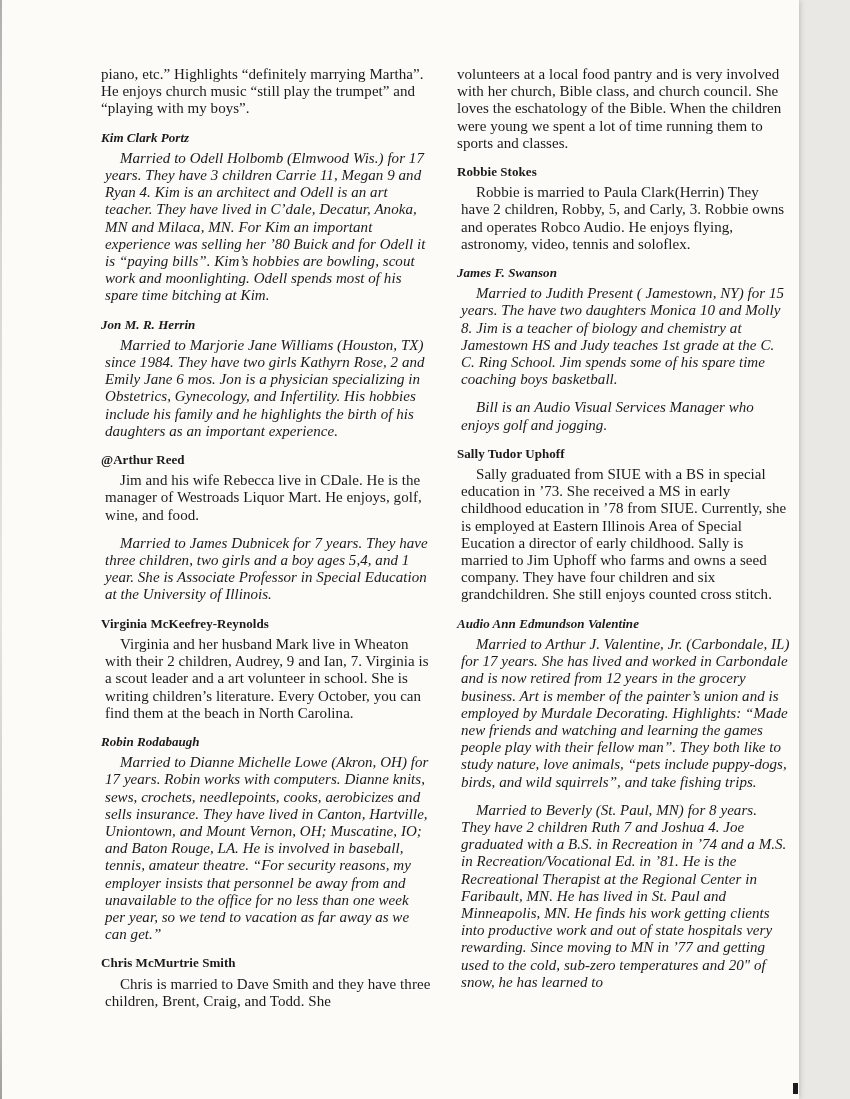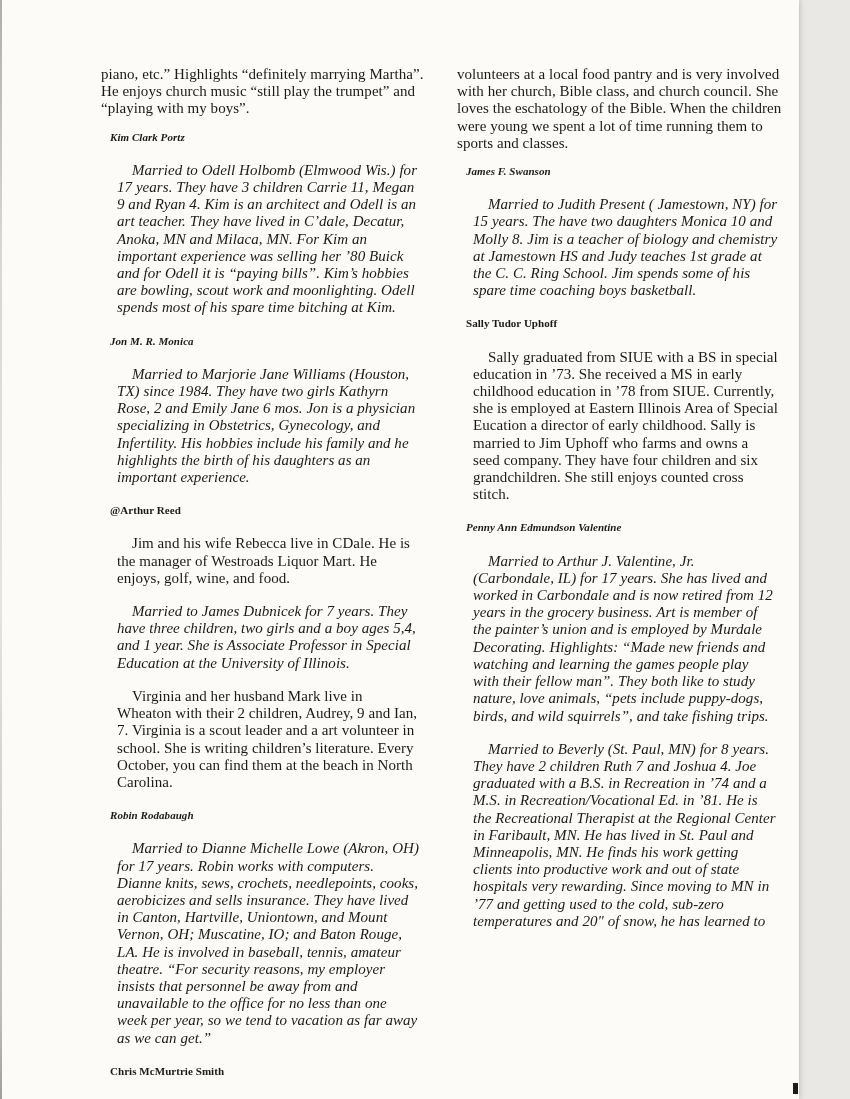--- a/index.html
+++ b/index.html
@@ -32,89 +32,95 @@
     text-align: left;
     letter-spacing: .05px;
   }
   .column.left  { left: 101px; width: 334px; }
   .column.right { left: 457px; width: 337px; font-family: Liberation Serif, serif; }
   .continuation { margin: 0; }
   .entry { margin-top: 11px; }
   .entry[data-style="italic"] { font-style: italic; }
   .entry-name {
     font-weight: 700;
-    font-size: 11px;
+    font-size: 13px;
     line-height: 17.2px;
-    margin: 9px;
+    margin: 0;
   }
-  .entry-text { margin: 16px; text-indent: 15px; }
+  .entry-text { margin: 4px; text-indent: 15px; }
 </style>
 </head>
 <body>
 
 <div class="page">
   <div class="scan-edge-left"></div>
   <div class="scan-corner-mark"></div>
 
   <div class="column left">
     <p class="continuation">piano, etc.”  Highlights “definitely marrying Martha”.  He enjoys church music “still play the trumpet” and “playing with my boys”.</p>
 
     <section class="entry" data-style="italic">
       <h3 class="entry-name">Kim Clark Portz</h3>
       <p class="entry-text">Married to Odell Holbomb (Elmwood Wis.) for 17 years.  They have 3 children Carrie 11, Megan 9 and Ryan 4.  Kim is an architect and Odell is an art teacher.  They have lived in C’dale, Decatur, Anoka, MN and Milaca, MN.  For Kim an important experience was selling her ’80 Buick and for Odell it is “paying bills”.  Kim’s hobbies are bowling, scout work and moonlighting. Odell spends most of his spare time bitching at Kim.</p>
     </section>
 
     <section class="entry" data-style="italic">
-      <h3 class="entry-name">Jon M. R. Monica</h3>
+      <h3 class="entry-name">Jon M. R. Herrin</h3>
       <p class="entry-text">Married to Marjorie Jane Williams (Houston, TX) since 1984.  They have two girls Kathyrn Rose, 2 and Emily Jane 6 mos.  Jon is a physician specializing in Obstetrics, Gynecology, and Infertility.  His hobbies include his family and he highlights the birth of his daughters as an important experience.</p>
     </section>
 
     <section class="entry" data-style="roman">
       <h3 class="entry-name">@Arthur Reed</h3>
       <p class="entry-text">Jim and his wife Rebecca live in CDale.  He is the manager of Westroads Liquor Mart.  He enjoys, golf, wine, and food.</p>
     </section>
 
     <section class="entry" data-style="italic">
       <p class="entry-text">Married to James Dubnicek for 7 years.  They have three children, two girls and a boy ages 5,4, and 1 year.  She is Associate Professor in Special Education at the University of Illinois.</p>
     </section>
 
     <section class="entry" data-style="roman">
+      <h3 class="entry-name">Virginia McKeefrey-Reynolds</h3>
       <p class="entry-text">Virginia and her husband Mark live in Wheaton with their 2 children, Audrey, 9 and Ian, 7.  Virginia is a scout leader and a art volunteer in school.  She is writing children’s literature.  Every October, you can find them at the beach in North Carolina.</p>
     </section>
 
     <section class="entry" data-style="italic">
       <h3 class="entry-name">Robin Rodabaugh</h3>
       <p class="entry-text">Married to Dianne Michelle Lowe (Akron, OH) for 17 years.  Robin works with computers.  Dianne knits, sews, crochets, needlepoints, cooks, aerobicizes and sells insurance.  They have lived in Canton, Hartville, Uniontown, and Mount Vernon, OH;  Muscatine, IO; and Baton Rouge, LA.  He is involved in baseball, tennis, amateur theatre.  “For security reasons, my employer insists that personnel be away from and unavailable to the office for no less than one week per year, so we tend to vacation as far away as we can get.”</p>
     </section>
 
     <section class="entry" data-style="roman">
       <h3 class="entry-name">Chris McMurtrie Smith</h3>
       <p class="entry-text">Chris is married to Dave Smith and they have three children, Brent, Craig, and Todd.  She</p>
     </section>
   </div>
 
   <div class="column right">
     <p class="continuation">volunteers at a local food pantry and is very involved with her church, Bible class, and church council.  She loves the eschatology of the Bible.  When the children were young we spent a lot of time running them to sports and classes.</p>
 
+    <section class="entry" data-style="roman">
+      <h3 class="entry-name">Robbie Stokes</h3>
+      <p class="entry-text">Robbie is married to Paula Clark(Herrin) They have 2 children, Robby, 5, and Carly, 3.  Robbie owns and operates Robco Audio.  He enjoys flying, astronomy, video, tennis and soloflex.</p>
+    </section>
 
     <section class="entry" data-style="italic">
       <h3 class="entry-name">James F. Swanson</h3>
       <p class="entry-text">Married to Judith Present ( Jamestown, NY) for 15 years.  The have two daughters Monica 10 and Molly 8.  Jim is a teacher of biology and chemistry at Jamestown HS and Judy teaches 1st grade at the C. C. Ring School.  Jim spends some of his spare time coaching boys basketball.</p>
     </section>
 
     <section class="entry" data-style="italic">
+      <p class="entry-text">Bill is an Audio Visual Services Manager who enjoys golf and jogging.</p>
     </section>
 
     <section class="entry" data-style="roman">
       <h3 class="entry-name">Sally Tudor Uphoff</h3>
       <p class="entry-text">Sally graduated from SIUE with a BS in special education in ’73.  She received a  MS in early childhood education in ’78 from SIUE.  Currently, she is employed at Eastern Illinois Area of Special Eucation a director of early childhood.  Sally is married to Jim Uphoff who farms and owns a seed company.  They have four children and six grandchildren.  She still enjoys counted cross stitch.</p>
     </section>
 
     <section class="entry" data-style="italic">
-      <h3 class="entry-name">Penny Ann Edmundson Valentine</h3>
+      <h3 class="entry-name">Audio Ann Edmundson Valentine</h3>
       <p class="entry-text">Married to Arthur J. Valentine, Jr. (Carbondale, IL) for 17 years.  She has  lived and worked in Carbondale and is now retired from 12 years in the grocery business.  Art is  member of the painter’s union and is employed by Murdale Decorating.  Highlights: “Made new friends and watching and learning the games people play with their fellow man”.  They both like to study nature, love animals, “pets include puppy-dogs, birds, and wild squirrels”, and take fishing trips.</p>
     </section>
 
     <section class="entry" data-style="italic">
       <p class="entry-text">Married to Beverly (St. Paul, MN) for 8 years.  They have 2 children Ruth 7 and Joshua 4.  Joe graduated with a B.S. in Recreation in ’74 and a M.S. in Recreation/Vocational Ed. in ’81.  He is the  Recreational Therapist at the Regional Center in Faribault, MN.  He has lived in St. Paul and Minneapolis, MN.  He finds his work getting clients into productive work and out of state hospitals very rewarding.   Since moving to MN in ’77 and getting used to the cold, sub-zero temperatures and 20" of snow,  he has learned to</p>
     </section>
   </div>
 </div>
 
 </body></html>

